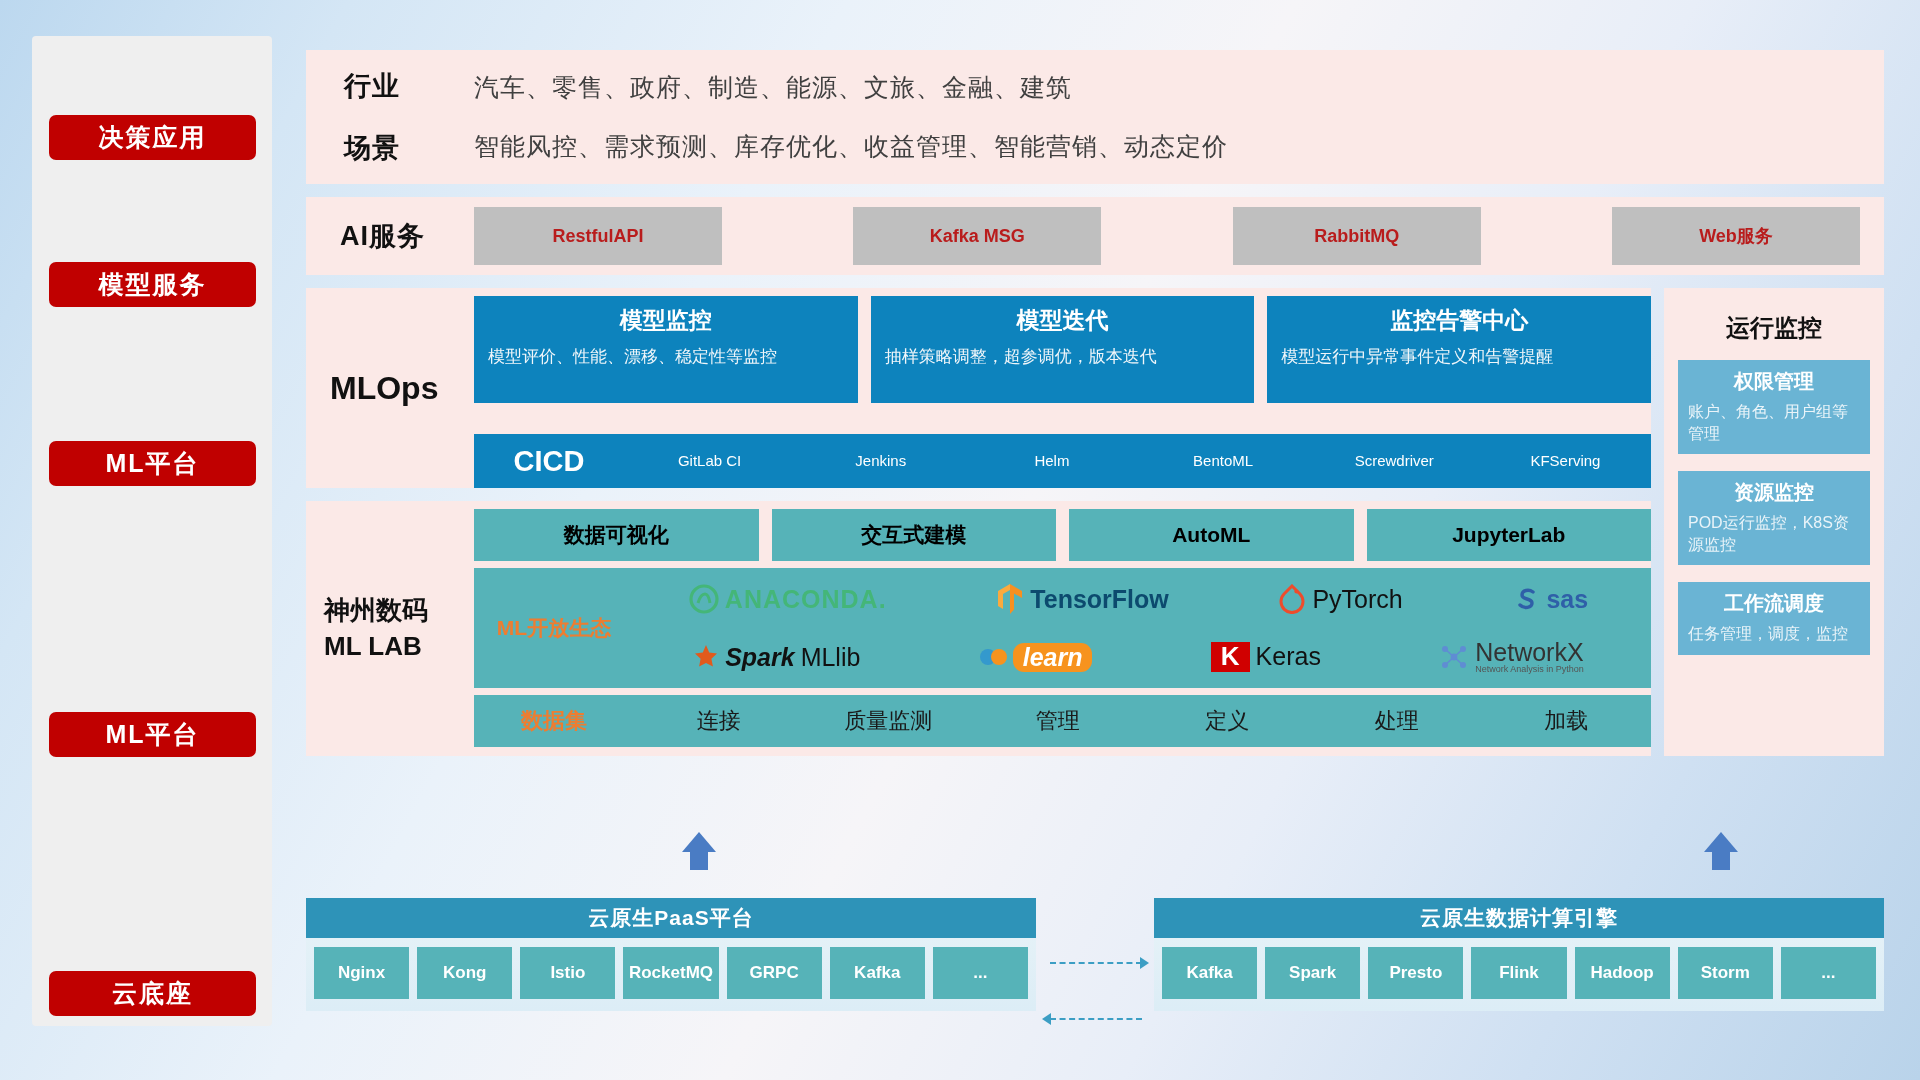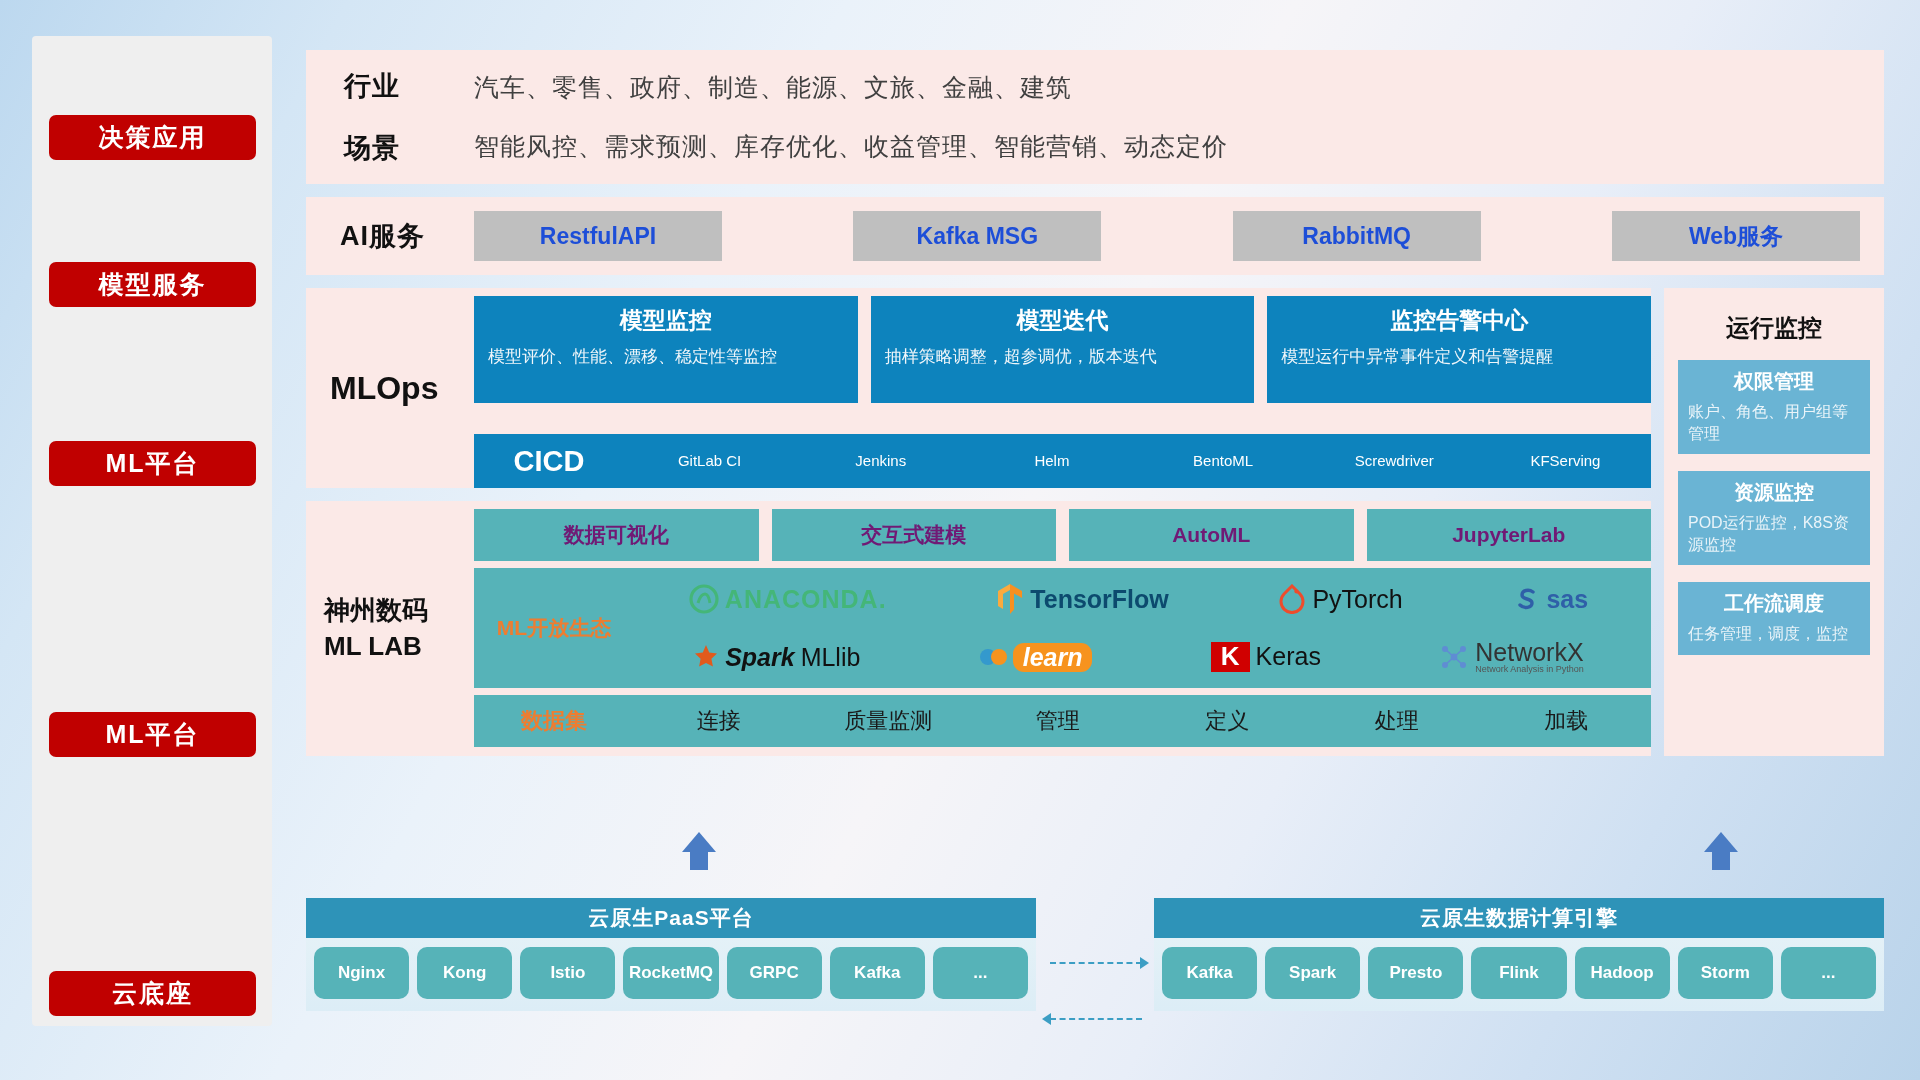--- a/index.html
+++ b/index.html
@@ -75,24 +75,24 @@
   }
   .apps-values {
     display:flex; flex-direction:column; gap:26px;
     font-size: 25px; color: #404040; letter-spacing: 1px;
   }
 
   
   .svc-label { width: 168px; padding-left: 34px; }
   .svc-items { display:flex; flex:1; gap:0; justify-content: space-between; padding-right: 24px; }
   .svc-chip {
-    width: 248px; height: 50px;
+    width: 248px; height: 58px;
     background: #bfbfbf;
-    color: #1d4ed8;
-    font-size: 23px; font-weight: bold;
+    color: #b91c1c;
+    font-size: 18px; font-weight: bold;
     display:flex; align-items:center; justify-content:center;
   }
 
   
   .split { display:flex; gap: 13px; }
   .left-col { width: 1345px; }
   .right-col { width: 220px; background:#fbe9e7; padding: 12px 14px 14px; }
 
   
   .band-mlops { background:#fbe9e7; height: 200px; display:flex; align-items:stretch; }
@@ -124,21 +124,21 @@
 
   
   .band-ai { background:#fbe9e7; height: 255px; display:flex; margin-top: 13px; }
   .ai-label {
     width: 168px; display:flex; flex-direction:column; justify-content:center;
     padding-left: 18px; font-size: 26px; font-weight:bold; color:#111; line-height:1.35;
   }
   .ai-right { flex:1; display:flex; flex-direction:column; padding: 8px 0 8px 0; }
   .ai-tabs { display:flex; gap: 13px; height: 52px; }
   .ai-tab {
-    flex:1; background:#56b3b8; color:#701a75;
+    flex:1; background:#56b3b8; color:#000000;
     font-size:21px; font-weight:bold;
     display:flex; align-items:center; justify-content:center;
   }
   .eco {
     margin-top: 7px; background:#56b3b8; height: 120px; display:flex; align-items:center;
   }
   .eco-title {
     width: 160px; text-align:center; color:#ed7d31; font-size:21px; font-weight:bold; line-height:1.2;
   }
   .eco-logos { flex:1; display:flex; flex-direction:column; justify-content:center; gap:2px; padding-right:8px; }
@@ -176,21 +176,21 @@
   .cloud-head {
     height: 40px; background:#2e93b8; color:#fff;
     display:flex; align-items:center; justify-content:center;
     font-size:21px; font-weight:bold; letter-spacing:1px;
   }
   .cloud-body {
     background: linear-gradient(180deg,#e4f1f7 0%, #dcedf6 100%);
     padding: 9px 8px 12px; display:flex; gap:8px;
   }
   .cloud-chip {
-    flex:1; background:#56b3b8; color:#fff; border-radius:10px;
+    flex:1; background:#56b3b8; color:#fff; border-radius:0;
     min-height: 52px;
     display:flex; align-items:center; justify-content:center;
     font-size:17px; font-weight:bold; text-align:center; line-height:1.1;
     padding: 2px 3px;
   }
 
   
   .up-arrow {
     position:absolute; width:0; height:0;
     border-left: 17px solid transparent;

